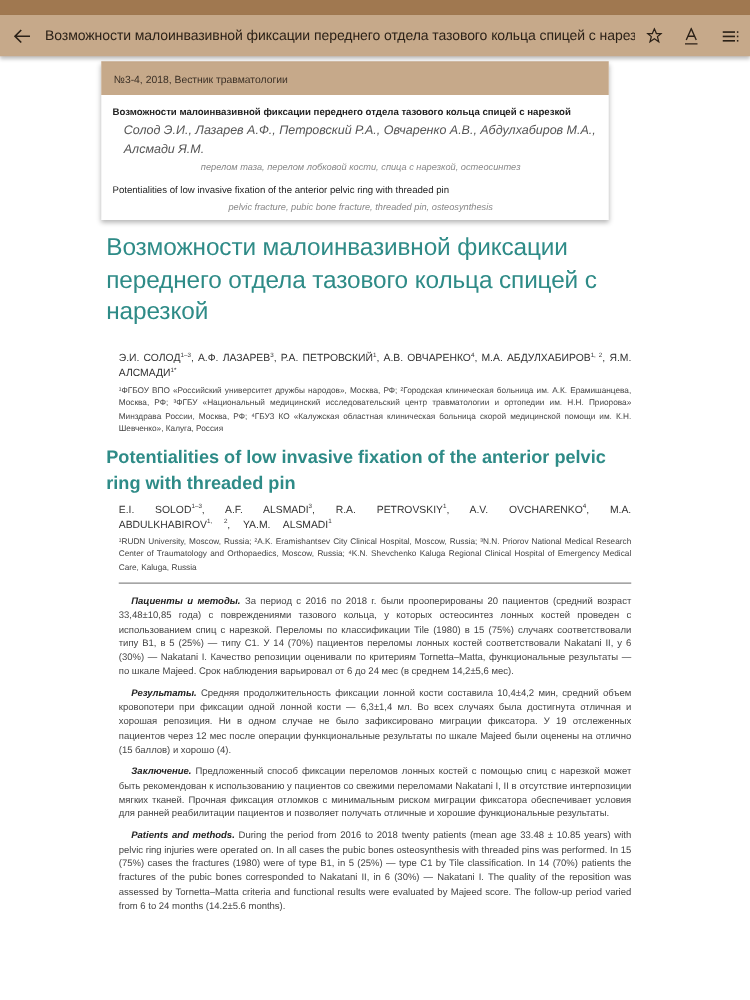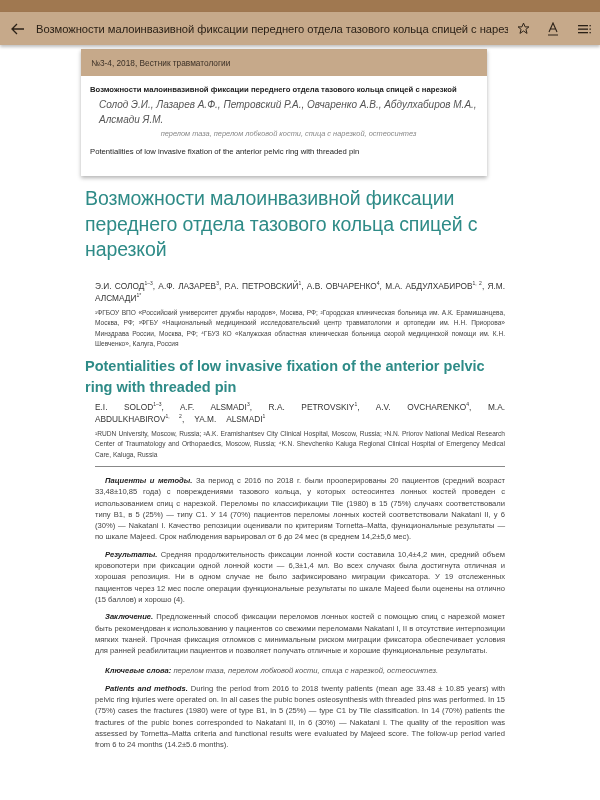--- a/index.html
+++ b/index.html
@@ -75,35 +75,35 @@
 <div class="popup">
   <div class="popup-head">№3-4, 2018, Вестник травматологии</div>
   <div class="popup-body">
     <div>
       <div class="pi-title">Возможности малоинвазивной фиксации переднего отдела тазового кольца спицей с нарезкой</div>
       <div class="pi-authors">Солод Э.И., Лазарев А.Ф., Петровский Р.А., Овчаренко А.В., Абдулхабиров М.А., Алсмади Я.М.</div>
       <div class="pi-kw">перелом таза, перелом лобковой кости, спица с нарезкой, остеосинтез</div>
     </div>
     <div>
       <div class="pi-title en">Potentialities of low invasive fixation of the anterior pelvic ring with threaded pin</div>
+      <div class="pi-kw">pelvic fracture, pubic bone fracture, threaded pin, osteosynthesis</div>
     </div>
   </div>
 </div>
 
 <div class="doc">
   <h1 class="ru-title">Возможности малоинвазивной фиксации переднего отдела тазового кольца спицей с нарезкой</h1>
   <div class="authors"><span>Э.И. СОЛОД</span><sup>1–3</sup><span>, А.Ф. ЛАЗАРЕВ</span><sup>3</sup><span>, Р.А. ПЕТРОВСКИЙ</span><sup>1</sup><span>, А.В. ОВЧАРЕНКО</span><sup>4</sup><span>, М.А. АБДУЛХАБИРОВ</span><sup>1, 2</sup><span>, Я.М. АЛСМАДИ</span><sup>1*</sup></div>
   <div class="affil">¹ФГБОУ ВПО «Российский университет дружбы народов», Москва, РФ; ²Городская клиническая больница им. А.К. Ерамишанцева, Москва, РФ; ³ФГБУ «Национальный медицинский исследовательский центр травматологии и ортопедии им. Н.Н. Приорова» Минздрава России, Москва, РФ; ⁴ГБУЗ КО «Калужская областная клиническая больница скорой медицинской помощи им. К.Н. Шевченко», Калуга, Россия</div>
 
   <h2 class="en-title">Potentialities of low invasive fixation of the anterior pelvic ring with threaded pin</h2>
   <div class="authors" style="margin-top:3px;word-spacing:8px;"><span>E.I. SOLOD</span><sup>1–3</sup><span>, A.F. ALSMADI</span><sup>3</sup><span>, R.A. PETROVSKIY</span><sup>1</sup><span>, A.V. OVCHARENKO</span><sup>4</sup><span>, M.A. ABDULKHABIROV</span><sup>1, 2</sup><span>, YA.M. ALSMADI</span><sup>1</sup></div>
   <div class="affil">¹RUDN University, Moscow, Russia; ²A.K. Eramishantsev City Clinical Hospital, Moscow, Russia; ³N.N. Priorov National Medical Research Center of Traumatology and Orthopaedics, Moscow, Russia; ⁴K.N. Shevchenko Kaluga Regional Clinical Hospital of Emergency Medical Care, Kaluga, Russia</div>
   <div class="divider"></div>
 
   <div class="abstract">
     <p class="para"><b>Пациенты и методы.</b><span> За период с 2016 по 2018 г. были прооперированы 20 пациентов (средний возраст 33,48±10,85 года) с повреждениями тазового кольца, у которых остеосинтез лонных костей проведен с использованием спиц с нарезкой. Переломы по классификации Tile (1980) в 15 (75%) случаях соответствовали типу B1, в 5 (25%) — типу C1. У 14 (70%) пациентов переломы лонных костей соответствовали Nakatani II, у 6 (30%) — Nakatani I. Качество репозиции оценивали по критериям Tornetta–Matta, функциональные результаты — по шкале Majeed. Срок наблюдения варьировал от 6 до 24 мес (в среднем 14,2±5,6 мес).</span></p>
     <p class="para"><b>Результаты.</b><span> Средняя продолжительность фиксации лонной кости составила 10,4±4,2 мин, средний объем кровопотери при фиксации одной лонной кости — 6,3±1,4 мл. Во всех случаях была достигнута отличная и хорошая репозиция. Ни в одном случае не было зафиксировано миграции фиксатора. У 19 отслеженных пациентов через 12 мес после операции функциональные результаты по шкале Majeed были оценены на отлично (15 баллов) и хорошо (4).</span></p>
     <p class="para"><b>Заключение.</b><span> Предложенный способ фиксации переломов лонных костей с помощью спиц с нарезкой может быть рекомендован к использованию у пациентов со свежими переломами Nakatani I, II в отсутствие интерпозиции мягких тканей. Прочная фиксация отломков с минимальным риском миграции фиксатора обеспечивает условия для ранней реабилитации пациентов и позволяет получать отличные и хорошие функциональные результаты.</span></p>
-    <p class="para" style="margin-top:9px;"><b>Ключевые слова:</b><span class="kw"> перелом таза, перелом лобковой кости, спица с нарезкой, остеосинтез.</span></p>
     <p class="para"><b>Patients and methods.</b><span> During the period from 2016 to 2018 twenty patients (mean age 33.48 ± 10.85 years) with pelvic ring injuries were operated on. In all cases the pubic bones osteosynthesis with threaded pins was performed. In 15 (75%) cases the fractures (1980) were of type B1, in 5 (25%) — type C1 by Tile classification. In 14 (70%) patients the fractures of the pubic bones corresponded to Nakatani II, in 6 (30%) — Nakatani I. The quality of the reposition was assessed by Tornetta–Matta criteria and functional results were evaluated by Majeed score. The follow-up period varied from 6 to 24 months (14.2±5.6 months).</span></p>
 
   </div>
 </div>
 
 </body></html>

